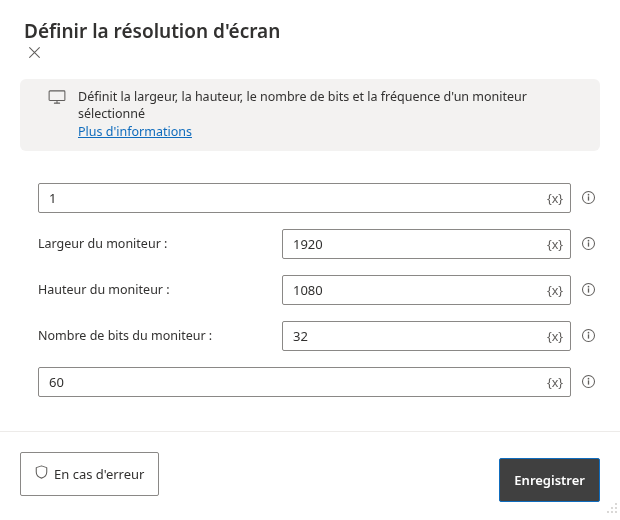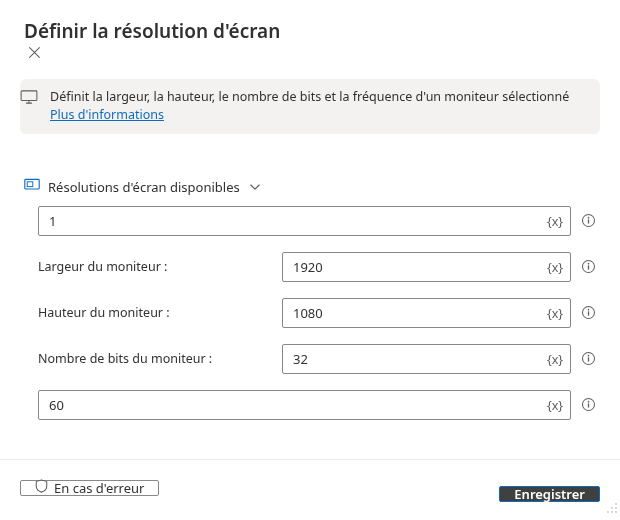--- a/index.html
+++ b/index.html
@@ -29,21 +29,21 @@
     font-size: 15px;
     color: #605e5c;
     cursor: pointer;
     padding: 2px 4px;
     line-height: 1;
   }
   .info-box {
     margin: 10px 20px 0 20px;
     background: #f3f2f1;
     border-radius: 6px;
-    padding: 10px 0;
+    padding: 10px 28px;
     display: flex;
     align-items: flex-start;
     gap: 12px;
   }
   .info-icon {
     flex: 0 0 auto;
     margin-top: 1px;
   }
   .info-text { font-size: 12.5px; color: #323130; line-height: 1.35; }
   .info-link {
@@ -107,21 +107,21 @@
   }
   .footer {
     position: absolute;
     left: 0; right: 0; bottom: 0;
     border-top: 1px solid #edebe9;
     padding: 14px 20px 18px 20px;
     display: flex;
     align-items: center;
   }
   .btn {
-    height: 16px;
+    height: 44px;
     padding: 0 14px;
     border-radius: 2px;
     font-size: 13px;
     font-family: inherit;
     cursor: pointer;
     display: inline-flex;
     align-items: center;
     gap: 6px;
   }
   .btn-secondary {
@@ -166,34 +166,20 @@
       </svg>
   </span>
   <div class="info-text">
     <span>Définit la largeur, la hauteur, le nombre de bits et la fréquence d'un moniteur sélectionné</span><br>
     <span class="info-link">Plus d'informations</span>
   </div>
 </div>
 
 <div class="section">
 
-  <div class="group-row">
-    <span class="group-icon">
-      <svg width="16" height="14" viewBox="0 0 20 16">
-          <rect x="1" y="1" width="18" height="12" rx="1" fill="none" stroke="#0f6cbd" stroke-width="1.4"></rect>
-          <rect x="4" y="4" width="7" height="6" fill="none" stroke="#0f6cbd" stroke-width="1.2"></rect>
-        </svg>
-    </span>
-    <span class="group-label">Résolutions d'écran disponibles</span>
-    <span class="chevron">
-      <svg width="10" height="7" viewBox="0 0 12 8">
-          <path d="M1 1 L6 6 L11 1" fill="none" stroke="#605e5c" stroke-width="1.4" stroke-linecap="round" stroke-linejoin="round"></path>
-        </svg>
-    </span>
-  </div>
 
   <div class="fields">
     <div class="field-row">
       <div class="input-wrap">
         <input class="field-input" value="1" style="">
         <span class="xbrace">{x}</span>
       </div>
       <span class="info-btn">
         <svg width="15" height="15" viewBox="0 0 16 16">
             <circle cx="8" cy="8" r="6.4" fill="none" stroke="#605e5c" stroke-width="1.1"></circle>

